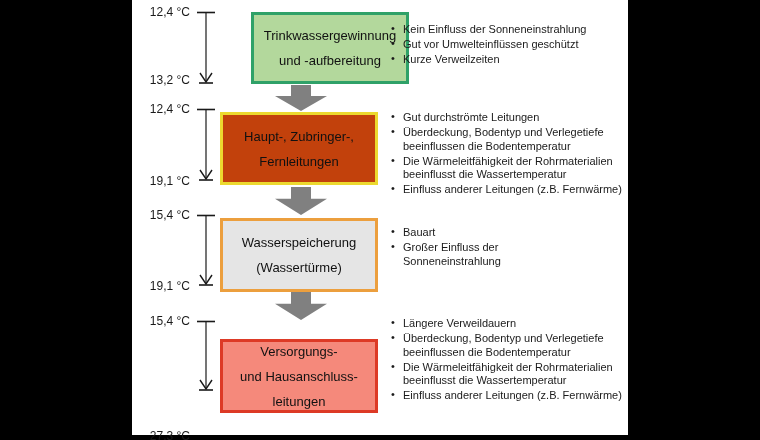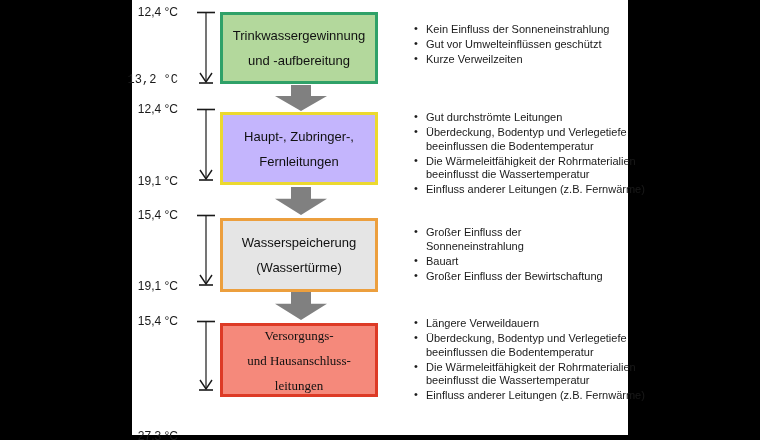--- a/index.html
+++ b/index.html
@@ -5,78 +5,78 @@
   html,body{margin:0;padding:0;}
   body{
     width:760px;height:440px;background:#000;
     font-family:"Liberation Sans", sans-serif;
     position:relative;overflow:hidden;
   }
   .screen{position:absolute;left:0;top:0;width:760px;height:440px;}
   .panel{position:absolute;left:132px;top:0;width:496px;height:435px;background:#ffffff;}
 
   .temp{
-    position:absolute;left:122px;width:56px;text-align:right;
+    position:absolute;left:134px;width:56px;text-align:right;
     font-size:12px;color:#1a1a1a;white-space:nowrap;
   }
   .dim{position:absolute;left:194px;width:24px;}
 
   .box{
     position:absolute;left:220px;width:152px;
     border:3px solid;display:flex;align-items:center;justify-content:center;
     text-align:center;font-size:13px;color:#111;
     white-space:pre-line;line-height:25px;
   }
 
   .flow{position:absolute;left:275px;width:52px;}
 
   .bullets{
-    position:absolute;left:411px;width:244px;
+    position:absolute;left:388px;width:244px;
     margin:0;padding:0;list-style:none;
     font-size:11px;color:#1a1a1a;line-height:13.5px;
   }
   .bullets li{position:relative;padding-left:15px;margin-bottom:1.5px;}
   .bullets li::before{content:"•";position:absolute;left:3px;top:-1px;font-size:11px;}
   .bullets li span{white-space:pre-line;}
 
   
-  .s1 .t-top{top:5px;}   .s1 .t-bot{top:73px;font-family:Liberation Mono, monospace;}
+  .s1 .t-top{top:5px;}   .s1 .t-bot{top:73px;}
   .s1 .dim{top:11px;}    .s1 .box{top:12px;height:66px;}
   .s1 .bullets{top:23px;}
   
   .s2 .t-top{top:102px;} .s2 .t-bot{top:174px;}
   .s2 .dim{top:108px;}   .s2 .box{top:112px;height:67px;}
   .s2 .bullets{top:105px;margin-top:6px;}
   
   .s3 .t-top{top:208px;} .s3 .t-bot{top:279px;}
   .s3 .dim{top:214px;}   .s3 .box{top:218px;height:68px;}
   .s3 .bullets{top:226px;}
   
   .s4 .t-top{top:314px;} .s4 .t-bot{top:385px;margin-top:44px;}
-  .s4 .dim{top:320px;}   .s4 .box{top:323px;height:68px;font-family:Liberation Serif, serif;}
+  .s4 .dim{top:320px;}   .s4 .box{top:339px;height:68px;}
   .s4 .bullets{top:317px;}
 
   .flow.a1{top:85px;} .flow.a2{top:187px;} .flow.a3{top:292px;}
 </style>
 </head>
 <body>
 
 <div class="screen">
   <div class="panel"></div>
 
   <section class="stage s1">
     <div class="temp t-top">12,4 °C</div>
     <div class="temp t-bot">13,2 °C</div>
     <svg class="dim" width="24" height="74" viewBox="0 0 24 74">
       <line x1="3" y1="1.5" x2="21" y2="1.5" stroke="#1a1a1a" stroke-width="1.6"></line>
       <line x1="12" y1="1.5" x2="12" y2="71" stroke="#1a1a1a" stroke-width="1.2"></line>
       <polyline points="6,62 12,71 18,62" fill="none" stroke="#1a1a1a" stroke-width="1.4"></polyline>
       <line x1="5" y1="72" x2="19" y2="72" stroke="#1a1a1a" stroke-width="1.6"></line>
     </svg>
-    <div class="box" style="background-color: rgb(179, 216, 156); border-color: rgb(47, 161, 104);">Trinkwassergewinnung
+    <div class="box" style="background-color: rgb(179, 216, 156); border-color: rgb(47, 161, 104); margin-left: 31px;">Trinkwassergewinnung
 und -aufbereitung</div>
     <ul class="bullets">
       <li><span>Kein Einfluss der Sonneneinstrahlung</span></li>
       <li><span>Gut vor Umwelteinflüssen geschützt</span></li>
       <li><span>Kurze Verweilzeiten</span></li>
     </ul>
   </section>
 
   <svg class="flow a1" width="52" height="26" viewBox="0 0 52 26" preserveAspectRatio="none">
     <polygon points="16,0 36,0 36,11 52,11 26,26 0,11 16,11" style="fill: rgb(128, 128, 128);"></polygon>
@@ -84,21 +84,21 @@
 
   <section class="stage s2">
     <div class="temp t-top">12,4 °C</div>
     <div class="temp t-bot">19,1 °C</div>
     <svg class="dim" width="24" height="74" viewBox="0 0 24 74">
       <line x1="3" y1="1.5" x2="21" y2="1.5" stroke="#1a1a1a" stroke-width="1.6"></line>
       <line x1="12" y1="1.5" x2="12" y2="71" stroke="#1a1a1a" stroke-width="1.2"></line>
       <polyline points="6,62 12,71 18,62" fill="none" stroke="#1a1a1a" stroke-width="1.4"></polyline>
       <line x1="5" y1="72" x2="19" y2="72" stroke="#1a1a1a" stroke-width="1.6"></line>
     </svg>
-    <div class="box" style="background-color: #c4b5fd; border-color: rgb(236, 217, 47);">Haupt-, Zubringer-,
+    <div class="box" style="background-color: #c2410c; border-color: rgb(236, 217, 47);">Haupt-, Zubringer-,
 Fernleitungen</div>
     <ul class="bullets">
       <li><span>Gut durchströmte Leitungen</span></li>
       <li><span>Überdeckung, Bodentyp und Verlegetiefe
 beeinflussen die Bodentemperatur</span></li>
       <li><span>Die Wärmeleitfähigkeit der Rohrmaterialien
 beeinflusst die Wassertemperatur</span></li>
       <li><span>Einfluss anderer Leitungen (z.B. Fernwärme)</span></li>
     </ul>
   </section>
@@ -112,24 +112,23 @@
     <div class="temp t-bot">19,1 °C</div>
     <svg class="dim" width="24" height="73" viewBox="0 0 24 73">
       <line x1="3" y1="1.5" x2="21" y2="1.5" stroke="#1a1a1a" stroke-width="1.6"></line>
       <line x1="12" y1="1.5" x2="12" y2="70" stroke="#1a1a1a" stroke-width="1.2"></line>
       <polyline points="6,61 12,70 18,61" fill="none" stroke="#1a1a1a" stroke-width="1.4"></polyline>
       <line x1="5" y1="71" x2="19" y2="71" stroke="#1a1a1a" stroke-width="1.6"></line>
     </svg>
     <div class="box" style="background-color: #e5e5e5; border-color: rgb(236, 159, 62);">Wasserspeicherung
 (Wassertürme)</div>
     <ul class="bullets">
+      <li><span>Bauart</span></li>
       <li><span>Großer Einfluss der
 Sonneneinstrahlung</span></li>
-      <li><span>Bauart</span></li>
-      <li><span>Großer Einfluss der Bewirtschaftung</span></li>
     </ul>
   </section>
 
   <svg class="flow a3" width="52" height="28" viewBox="0 0 52 26" preserveAspectRatio="none">
     <polygon points="16,0 36,0 36,11 52,11 26,26 0,11 16,11" style="fill: rgb(128, 128, 128);"></polygon>
   </svg>
 
   <section class="stage s4">
     <div class="temp t-top">15,4 °C</div>
     <div class="temp t-bot">27,3 °C</div>

